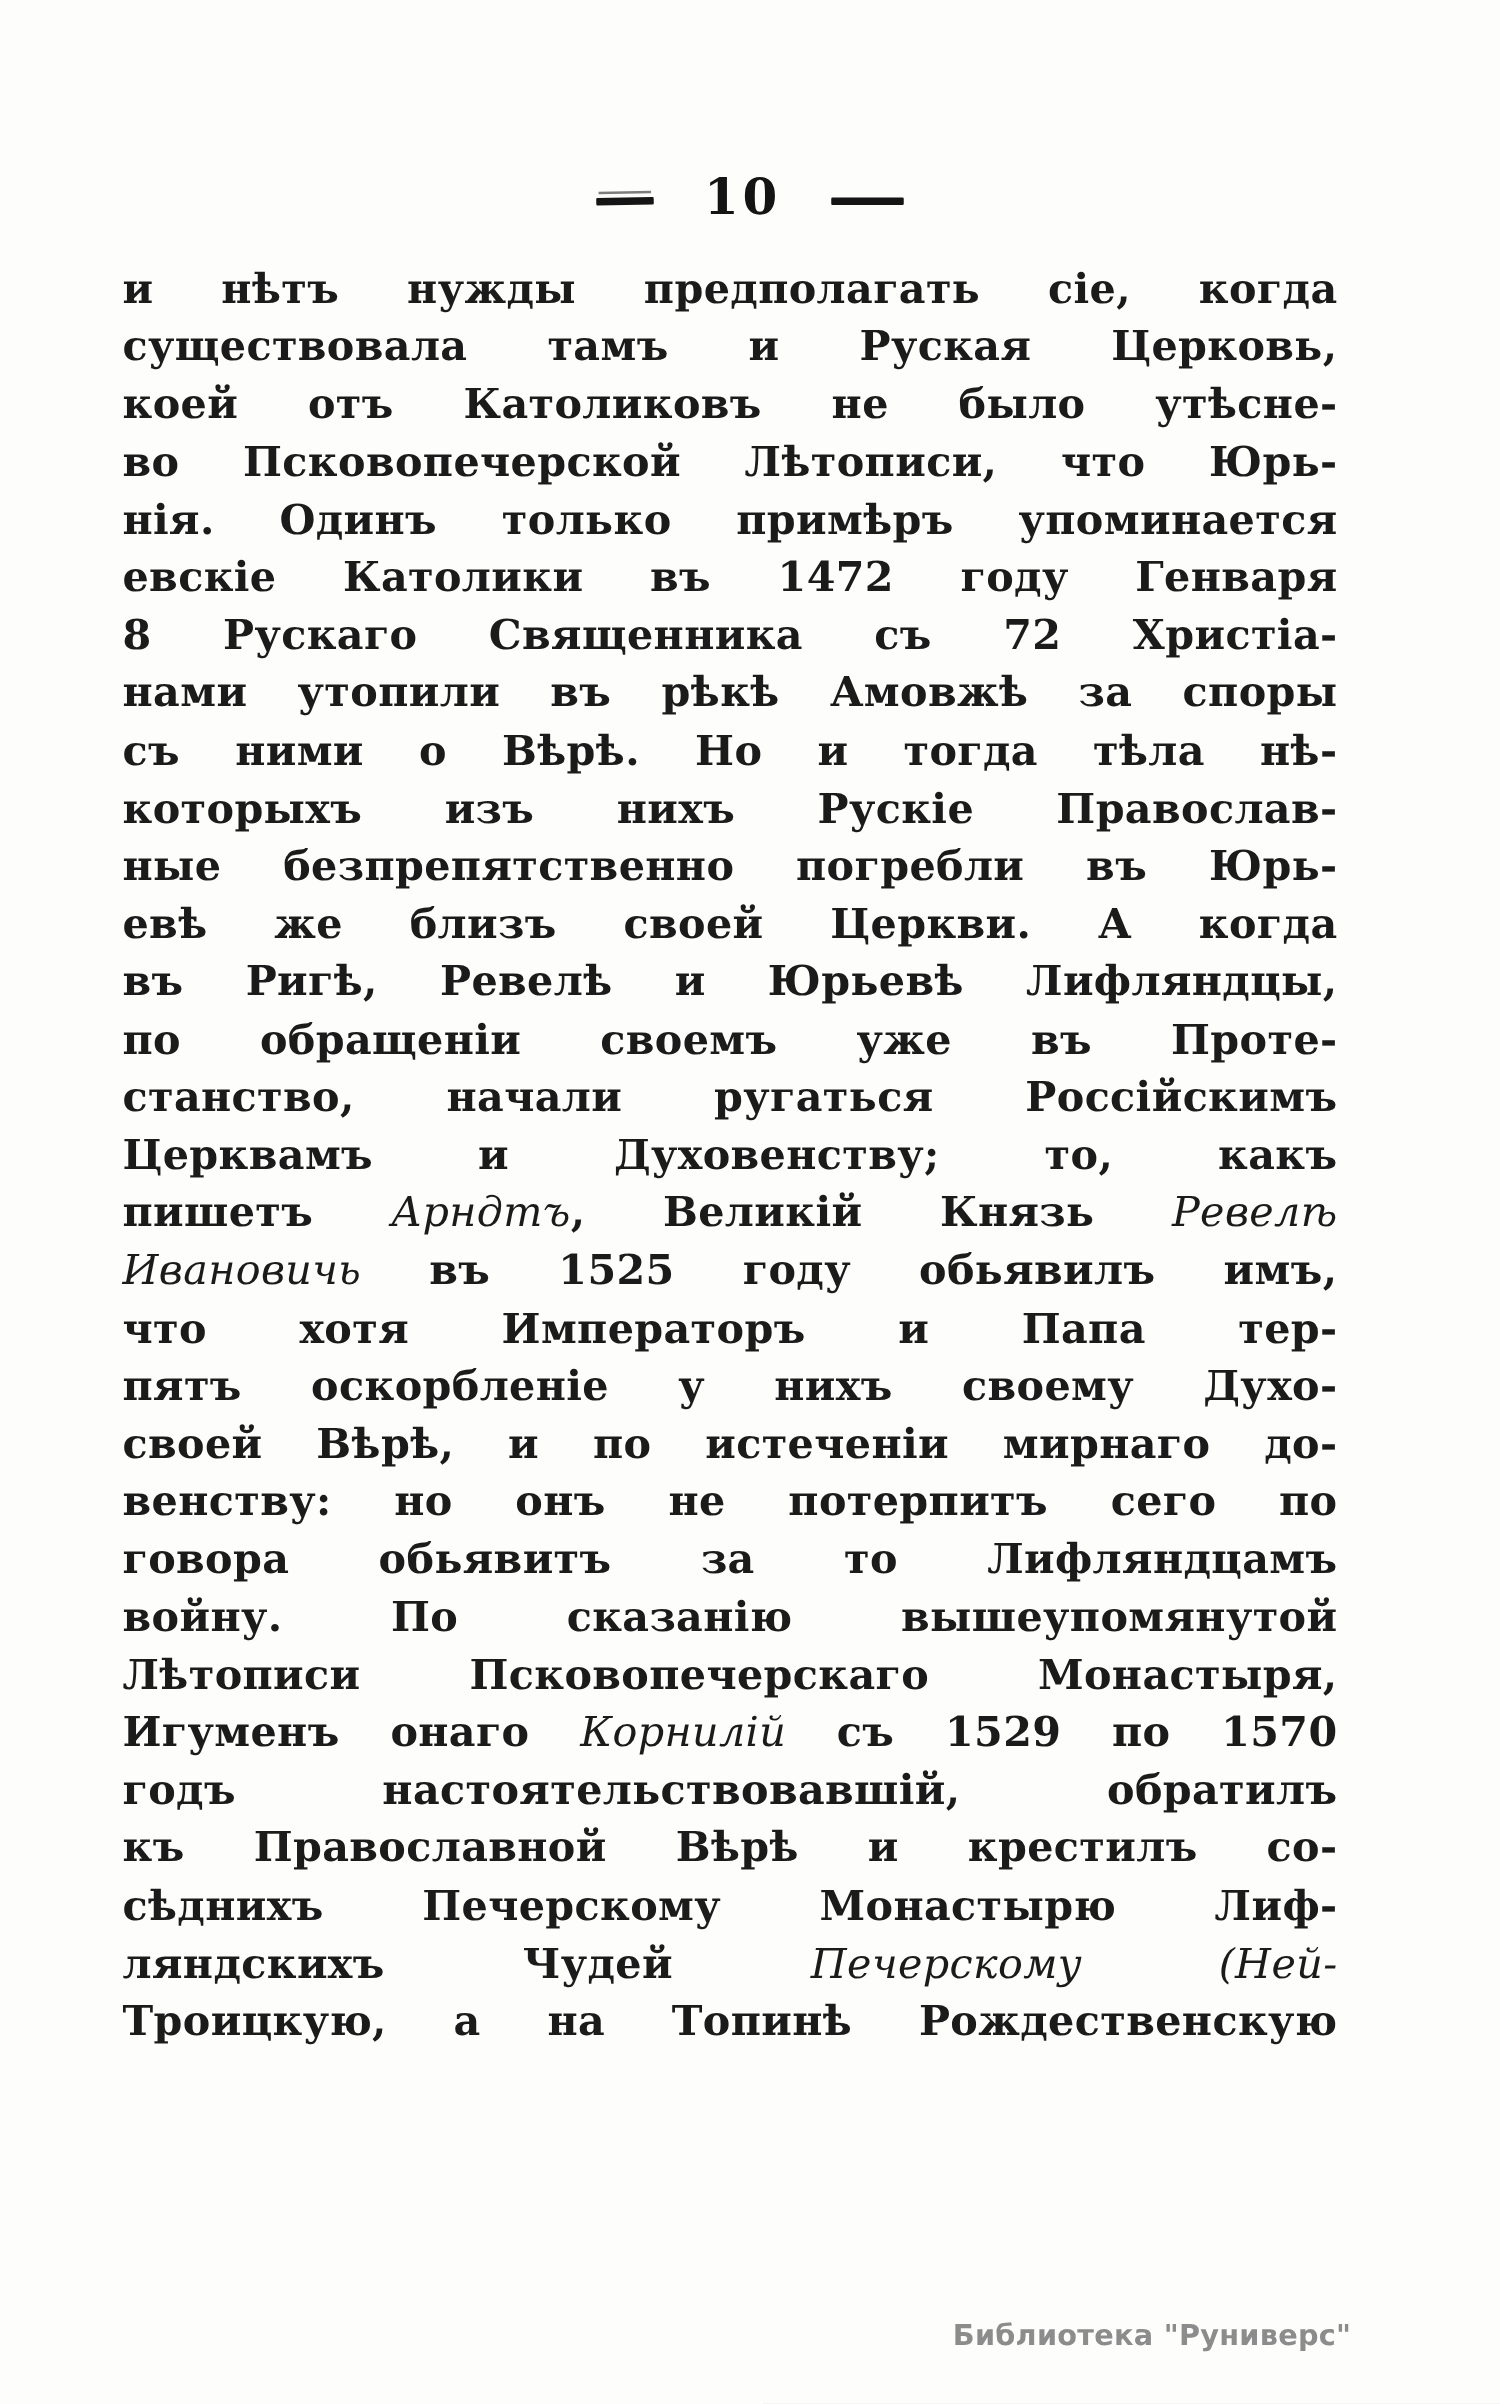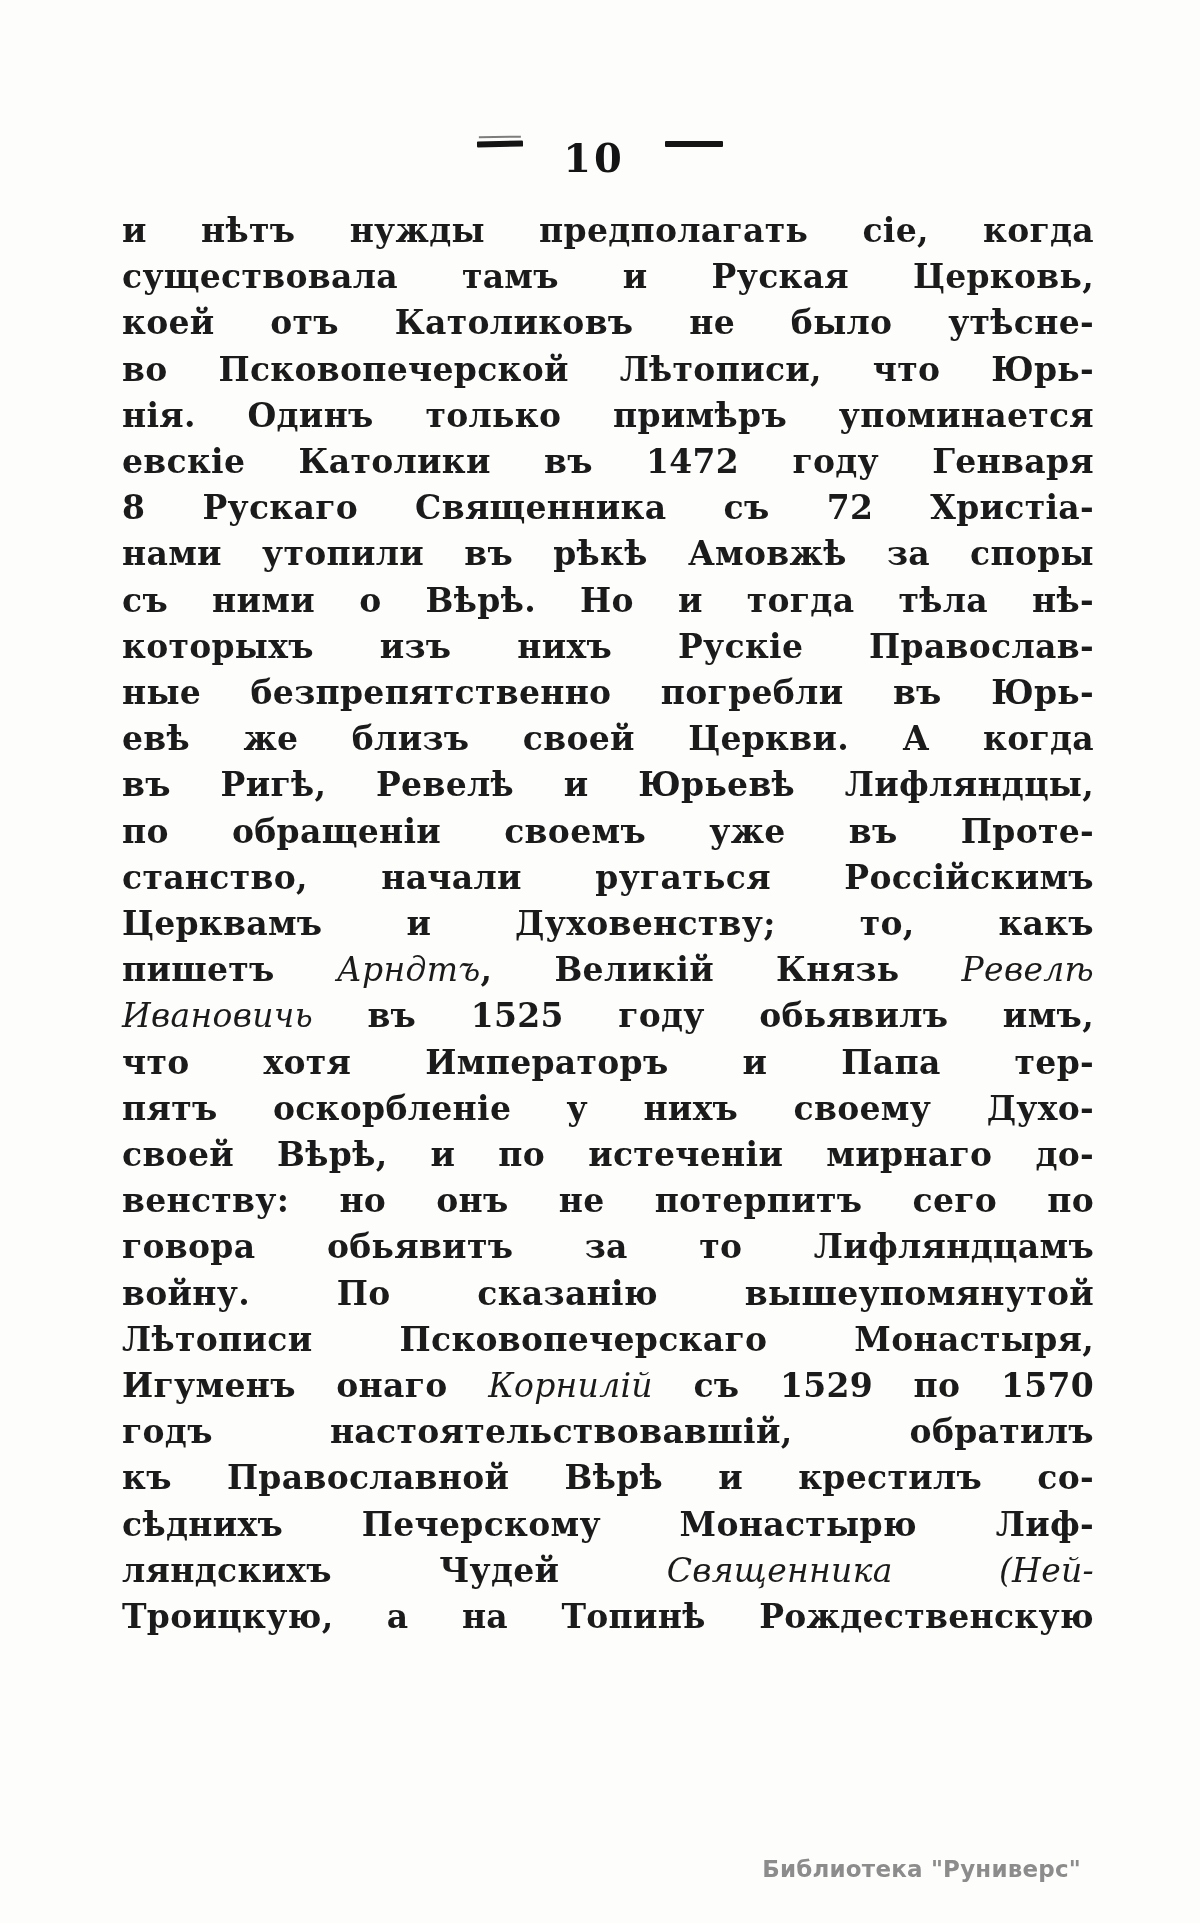--- a/index.html
+++ b/index.html
@@ -18,41 +18,42 @@
     font-family: "DejaVu Serif", "Liberation Serif", serif;
   }
   
   .page-header {
     position: absolute;
     top: 138px;
     left: 0;
     width: 1200px;
     display: flex;
     justify-content: center;
+    align-items: center;
     gap: 40px;
   }
   .header-rule {
     display: inline-block;
     height: 6px;
     background: #151515;
     border-radius: 1px;
   }
   .header-rule.left  { width: 46px; transform: translateY(3px) rotate(-1deg); box-shadow: 0 -7px 0 -2px rgba(20,20,20,.55); }
   .header-rule.right { width: 58px; transform: translateY(3px); box-shadow: 0 -7px 0 -3px rgba(20,20,20,.45); }
   .page-number {
     font-size: 40px;
     font-weight: bold;
     letter-spacing: 3px;
     line-height: 1;
     color: #141414;
   }
   
   .text-block {
     position: absolute;
-    left: 122px;
+    left: 98px;
     top: 208px;
     width: 972px;
   }
   .line {
     font-size: 33px;
     font-weight: bold;
     line-height: 46.2px;
     white-space: normal;
     text-align: justify;
     text-align-last: justify;
@@ -109,19 +110,19 @@
       <div class="line"><span>пятъ оскорбленіе у нихъ своему Духо-</span></div>
       <div class="line"><span>своей Вѣрѣ, и по истеченіи мирнаго до-</span></div>
       <div class="line"><span>венству: но онъ не потерпитъ сего по</span></div>
       <div class="line"><span>говора обьявитъ за то Лифляндцамъ</span></div>
       <div class="line"><span>войну. По сказанію вышеупомянутой</span></div>
       <div class="line"><span>Лѣтописи Псковопечерскаго Монастыря,</span></div>
       <div class="line"><span>Игуменъ онаго </span><span class="italic">Корнилій</span><span> съ 1529 по 1570</span></div>
       <div class="line"><span>годъ настоятельствовавшій, обратилъ</span></div>
       <div class="line"><span>къ Православной Вѣрѣ и крестилъ со-</span></div>
       <div class="line"><span>сѣднихъ Печерскому Монастырю Лиф-</span></div>
-      <div class="line"><span>ляндскихъ Чудей </span><span class="italic">Священника (Ней-</span></div>
+      <div class="line"><span>ляндскихъ Чудей </span><span class="italic">Печерскому (Ней-</span></div>
       <div class="line"><span>Троицкую, а на Топинѣ Рождественскую</span></div>
     </div>
 
   <div class="watermark">Библиотека "Руниверс"</div>
 
 </div>
 
 </body></html>

